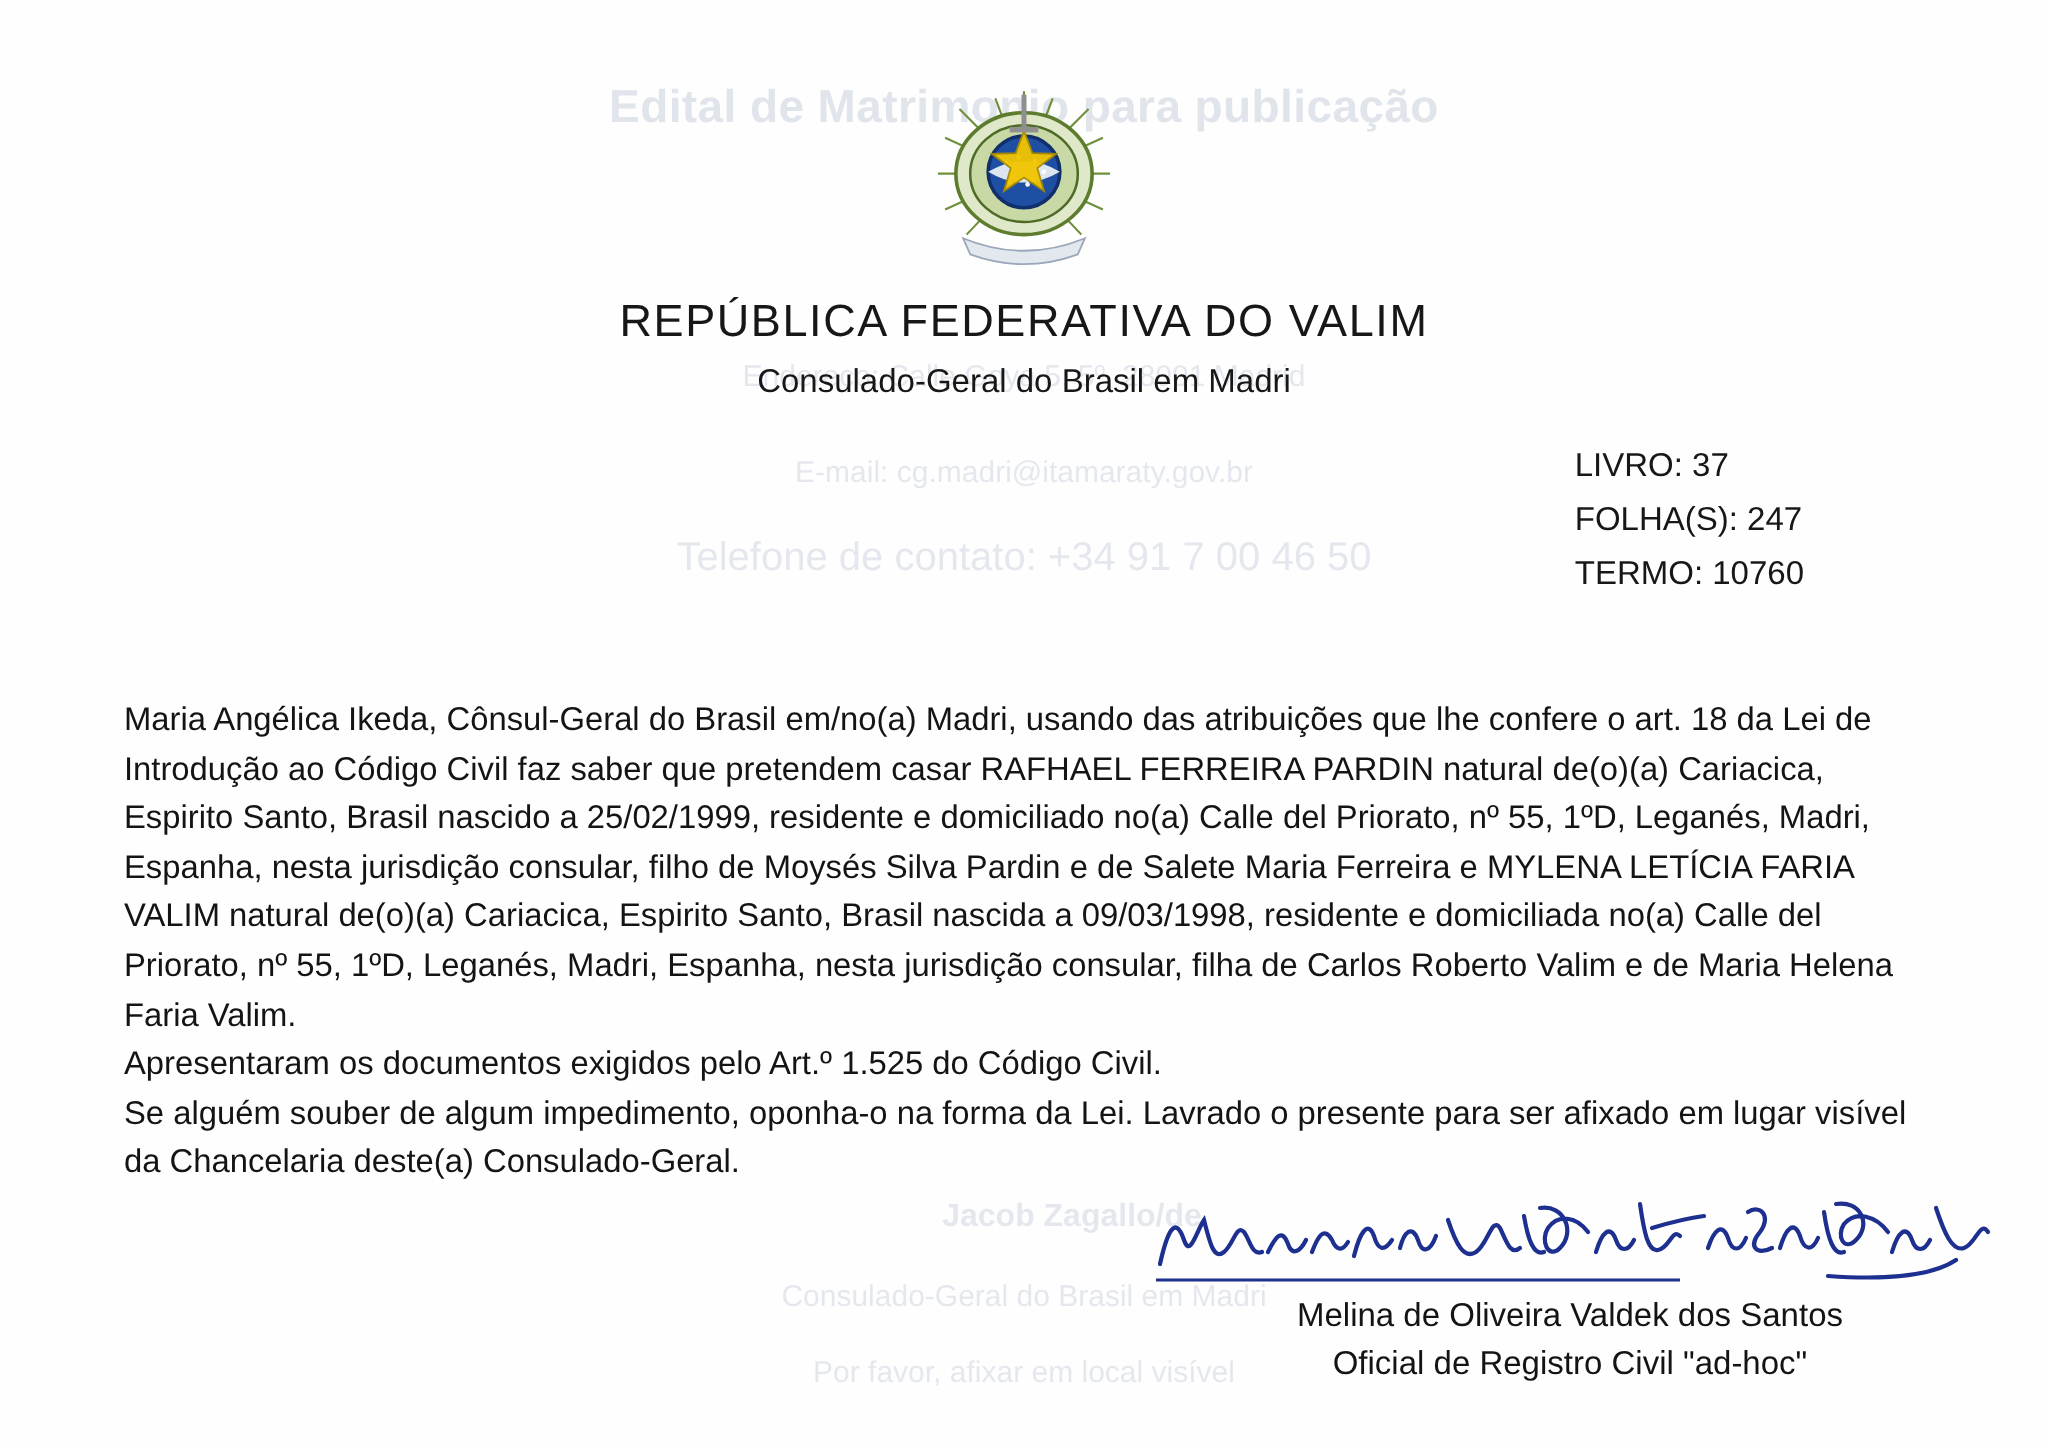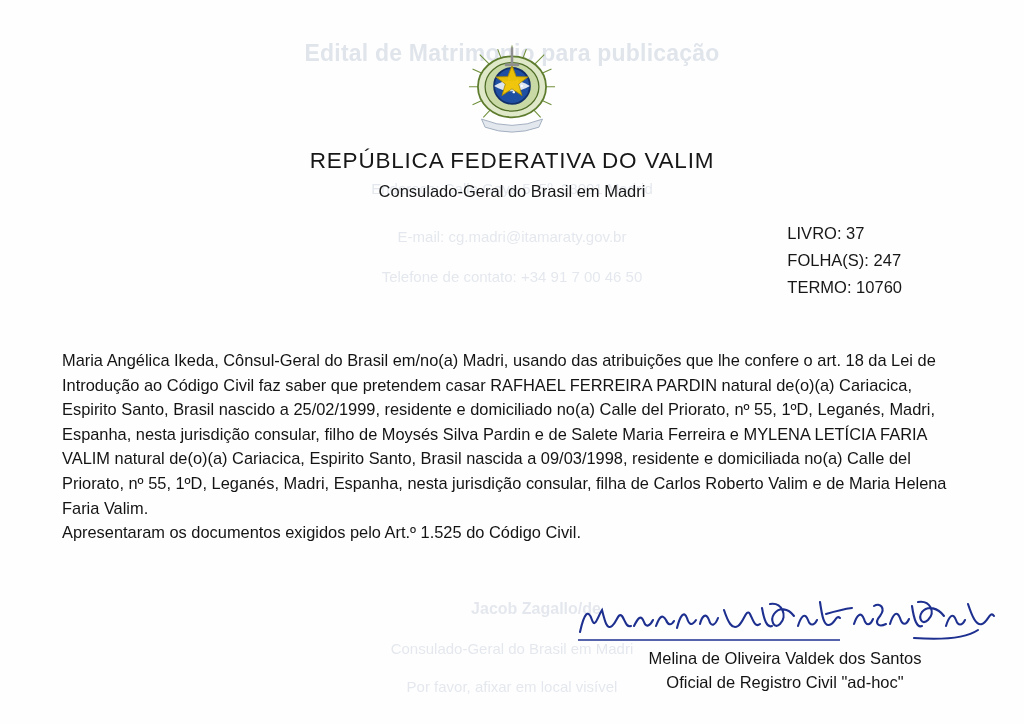--- a/index.html
+++ b/index.html
@@ -27,21 +27,21 @@
     text-align: center;
     width: 100%;
     left: 0;
     font-family: "Liberation Sans", sans-serif;
     pointer-events: none;
     user-select: none;
   }
   .ghost.g1 { top: 40px; font-size: 23px; font-weight: bold; letter-spacing: .2px; color:#c8d0dc; }
   .ghost.g2 { top: 180px; font-size: 15px; }
   .ghost.g3 { top: 228px; font-size: 15px; }
-  .ghost.g4 { top: 268px; font-size: 15px; }
+  .ghost.g4 { top: 268px; font-size: 20px; }
   .ghost.g5 { top: 600px; font-size: 16px; font-weight: bold; padding-left: 24px; }
   .ghost.g6 { top: 640px; font-size: 15px; }
   .ghost.g7 { top: 678px; font-size: 15px; }
 
   
   .crest {
     position: absolute;
     left: 50%;
     top: 42px;
     transform: translateX(-50%);
@@ -187,20 +187,21 @@
   <div class="reg-block">
     <div>LIVRO: 37</div>
     <div>FOLHA(S): 247</div>
     <div>TERMO: 10760</div>
   </div>
 
 
   <div class="body-text">
     <p>Maria Angélica Ikeda, Cônsul-Geral do Brasil em/no(a) Madri, usando das atribuições que lhe confere o art. 18 da Lei de Introdução ao Código Civil faz saber que pretendem casar RAFHAEL FERREIRA PARDIN natural de(o)(a) Cariacica, Espirito Santo, Brasil nascido a 25/02/1999, residente e domiciliado no(a) Calle del Priorato, nº 55, 1ºD, Leganés, Madri, Espanha, nesta jurisdição consular, filho de Moysés Silva Pardin e de Salete Maria Ferreira e MYLENA LETÍCIA FARIA VALIM natural de(o)(a) Cariacica, Espirito Santo, Brasil nascida a 09/03/1998, residente e domiciliada no(a) Calle del Priorato, nº 55, 1ºD, Leganés, Madri, Espanha, nesta jurisdição consular, filha de Carlos Roberto Valim e de Maria Helena Faria Valim.</p>
     <p>Apresentaram os documentos exigidos pelo Art.º 1.525 do Código Civil.</p>
+    <p>Se alguém souber de algum impedimento, oponha-o na forma da Lei. Lavrado o presente para ser afixado em lugar visível da Chancelaria deste(a) Consulado-Geral.</p>
   </div>
 
   <div class="sign-area">
 
     <svg class="signature" viewBox="0 0 430 48">
       <g fill="none" stroke="#1d2f8f" stroke-width="2.1" stroke-linecap="round">
         <path d="M6 36 C10 18, 14 12, 18 24 C21 33, 24 20, 28 14 C31 26, 33 34, 38 30 C43 26, 44 16, 48 20 C51 24, 52 32, 57 30"></path>
         <path d="M60 30 C64 22, 67 18, 70 26 C72 32, 76 30, 79 24"></path>
         <path d="M82 30 C85 22, 88 17, 92 24 C94 29, 97 30, 100 25"></path>
         <path d="M103 32 C106 20, 110 14, 113 22 C115 29, 118 30, 122 24"></path>

